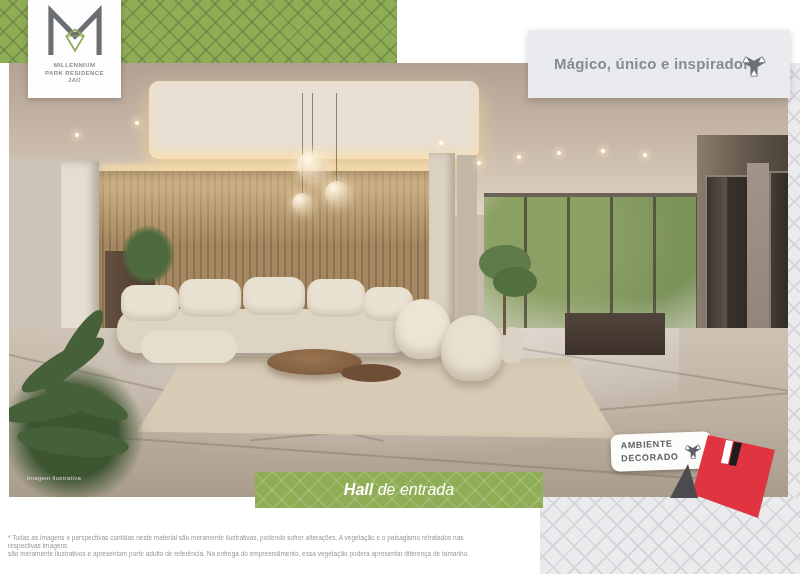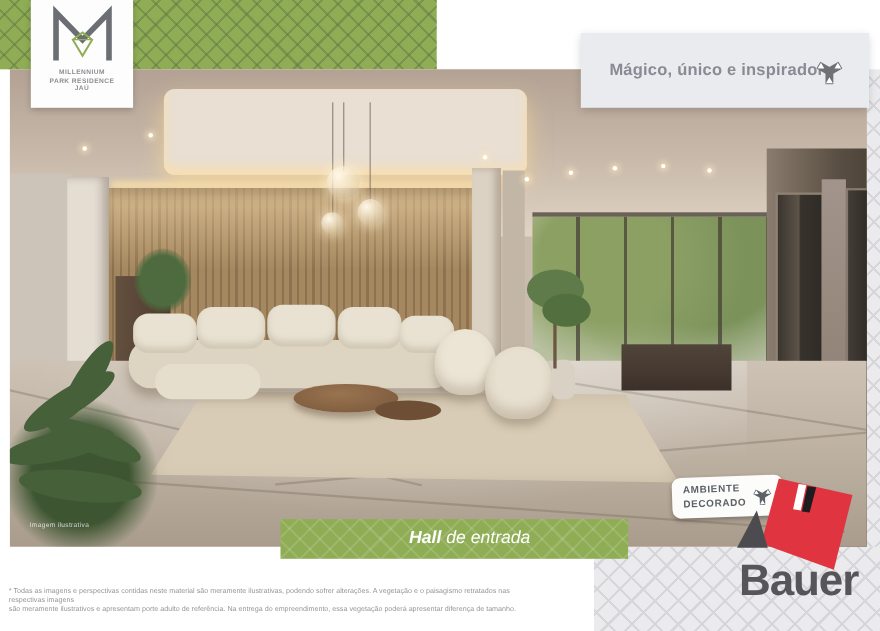--- a/index.html
+++ b/index.html
@@ -92,21 +92,21 @@
   .cord{width:1px;background:rgba(80,70,60,.6);}
   .globe{border-radius:50%;background:radial-gradient(circle at 35% 30%,#fff7e6,rgba(240,225,195,.55) 60%,rgba(200,185,160,.35));box-shadow:0 0 12px rgba(255,240,210,.85);}
   .dot{width:4px;height:4px;border-radius:50%;background:#fff;box-shadow:0 0 6px 2px rgba(255,233,190,.8);}
   .watermark{left:18px;top:412px;font-size:6px;color:rgba(255,255,255,.75);letter-spacing:.3px;}
 
   
   .caption-banner{left:255px;top:472px;width:288px;height:36px;z-index:4;text-align:center;
     background-color:#8fad55;
     background-image:
       repeating-linear-gradient(45deg,rgba(255,255,255,0) 0 11px,rgba(255,255,255,.12) 11px 13px),
-      repeating-linear-gradient(135deg,rgba(255,255,255,0) 0 11px,rgba(255,255,255,.12) 11px 13px); padding-left: 28px;}
+      repeating-linear-gradient(135deg,rgba(255,255,255,0) 0 11px,rgba(255,255,255,.12) 11px 13px);}
   .caption-banner .cap{line-height:36px;font-size:16px;color:#ffffff;font-style:italic;}
   .cap-bold{font-weight:bold;}
 
   
   .badge{left:611px;top:433px;width:101px;height:37px;background:rgba(255,255,255,.96);border-radius:8px;
     transform:rotate(-2deg);box-shadow:0 2px 5px rgba(0,0,0,.3);z-index:6;}
   .badge-text{position:absolute;left:10px;top:5px;font-size:9px;font-weight:bold;color:#5d6268;letter-spacing:.6px;line-height:13px;}
   .badge .cube{position:absolute;right:8px;top:8px;}
 
   
@@ -246,20 +246,19 @@
       </g>
     </svg>
   </div>
 
   <svg class="abs bauer-mark" width="140" height="100" viewBox="0 0 140 100">
     <polygon points="52,9 119,24 102,92 36,68" fill="#e03440"></polygon>
     <polygon points="70,14 77,15 72,38 65,37" fill="#ffffff"></polygon>
     <polygon points="78,16 86,17 80,40 73,39" fill="#1d1d1f"></polygon>
     <polygon points="14,72 32,38 42,72" fill="#4b4b50"></polygon>
   </svg>
-  <div class="abs bauer-name">Bauer</div>
 
   <div class="abs disclaimer">
     <div>* Todas as imagens e perspectivas contidas neste material são meramente ilustrativas, podendo sofrer alterações. A vegetação e o paisagismo retratados nas respectivas imagens</div>
     <div>são meramente ilustrativos e apresentam porte adulto de referência. Na entrega do empreendimento, essa vegetação poderá apresentar diferença de tamanho.</div>
   </div>
 
 </div>
 
 </body></html>

